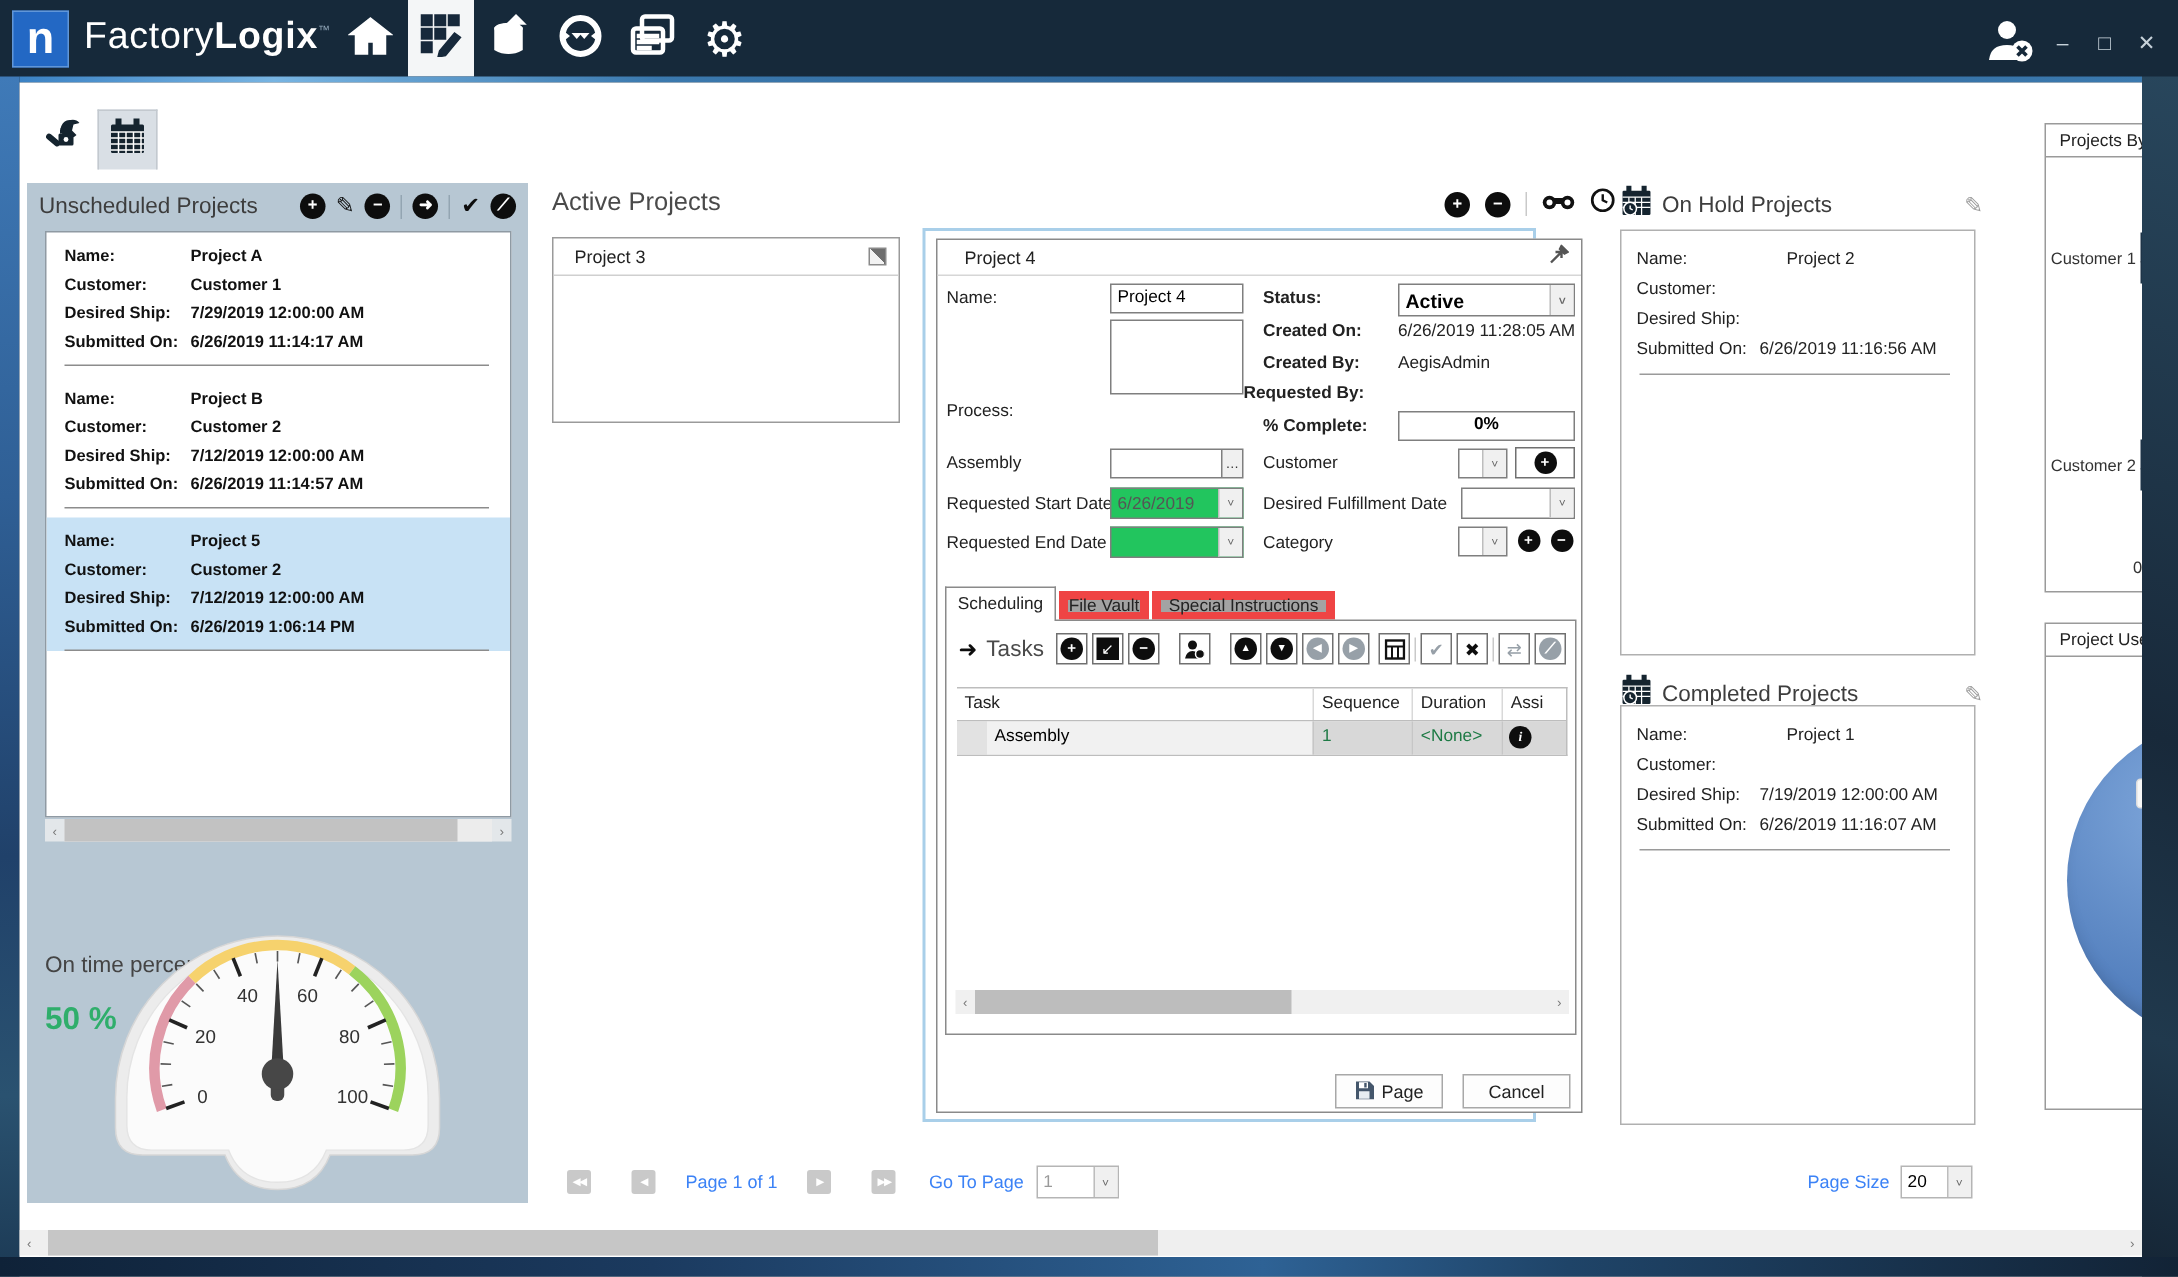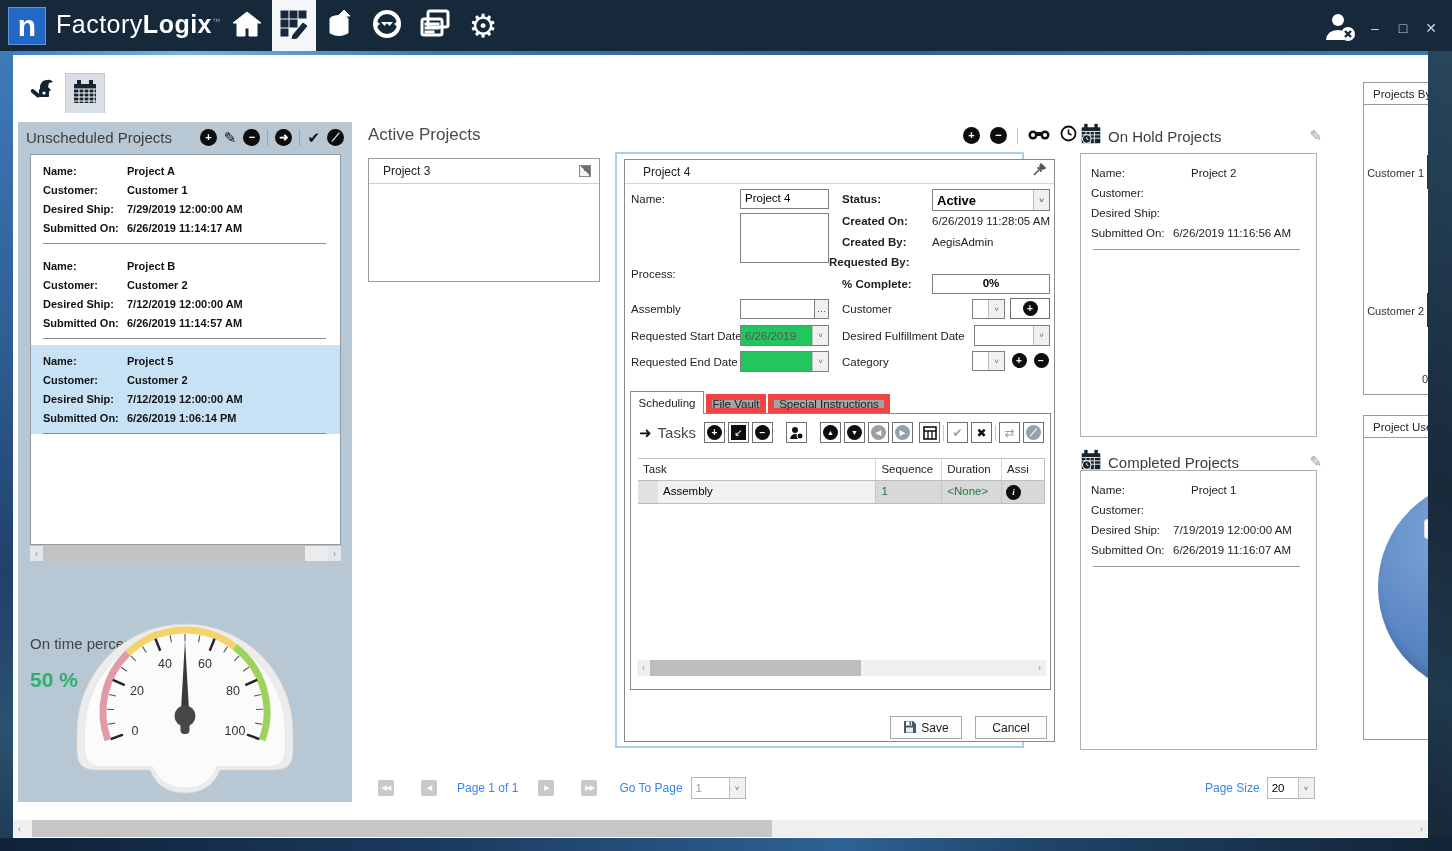--- a/index.html
+++ b/index.html
@@ -548,21 +548,21 @@
         </div>
       </div>
 
       <div class="btn" style="left:265px;top:556px">
         <span><svg width="13" height="13" viewBox="0 0 13 13">
               <path d="M1 1 h9 l3 3 v9 H1 Z" fill="#44566b"></path>
               <rect x="3" y="1.5" width="6" height="4" fill="#fff"></rect>
               <rect x="6.5" y="2" width="1.6" height="3" fill="#44566b"></rect>
               <rect x="3" y="7.5" width="7" height="5" fill="#e8edf2"></rect>
             </svg></span>
-        <span>Save</span>
+        <span>Page</span>
       </div>
       <div class="btn" style="left:350px;top:556px">
         <span>Cancel</span>
       </div>
     </div>
   </div>
 
   <div class="abs rp-head" style="left:1067px;top:68px;width:250px">
     <span><svg width="22" height="22" viewBox="0 0 26 26">
           <rect x="5" y="1" width="4" height="6" fill="#15242f"></rect>

